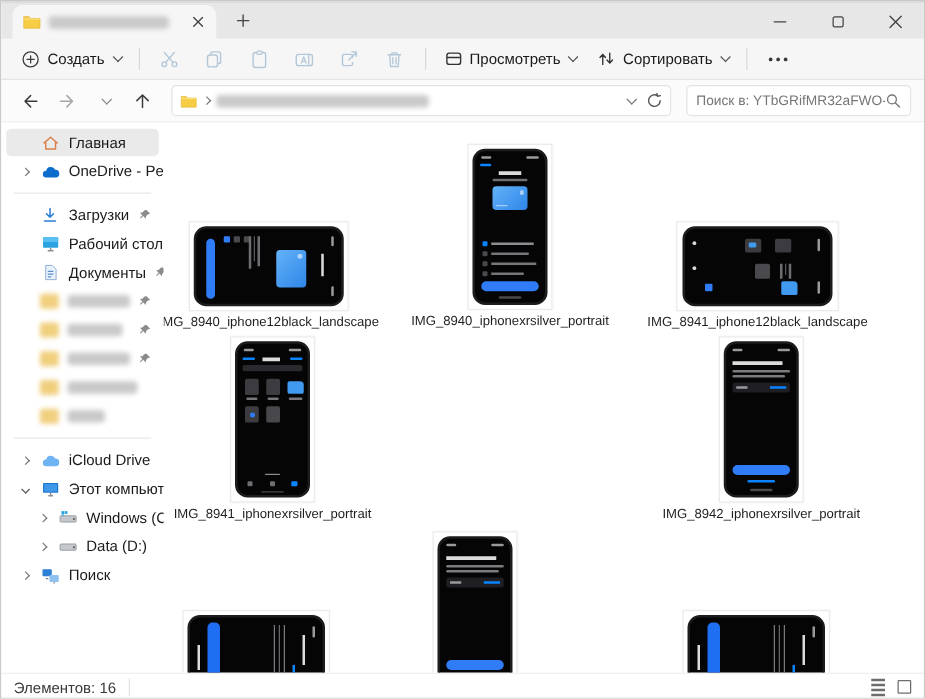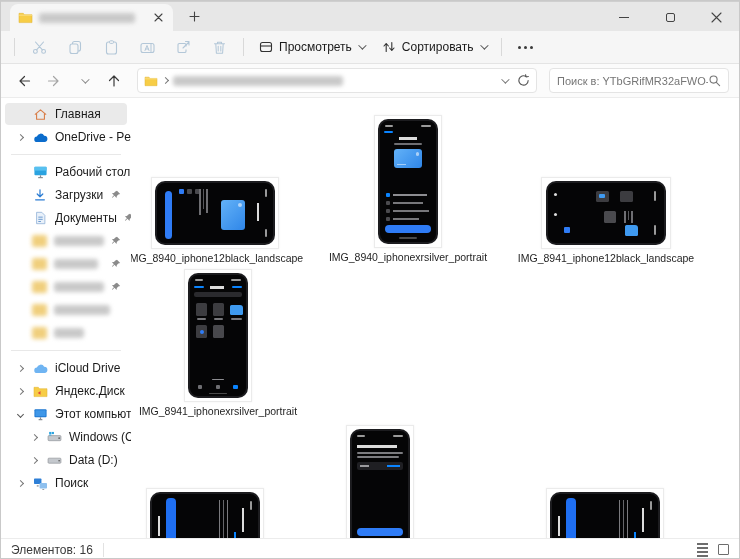--- a/index.html
+++ b/index.html
@@ -124,20 +124,28 @@
         </div>
       <div class="win-btn">
         <svg width="11" height="11" viewBox="0 0 11 11">
             <path d="M1 1l9 9M10 1l-9 9" stroke="#444" stroke-width="1.1" stroke-linecap="round"></path>
           </svg>
       </div>
     </div>
   </div>
 
   <div class="toolbar">
+    <div class="tb-btn">
+      <svg width="15" height="15" viewBox="0 0 16 16">
+          <circle cx="8" cy="8" r="6.4" fill="none" stroke="#3c3c3c" stroke-width="1.1"></circle>
+          <path d="M8 5v6M5 8h6" stroke="#3c3c3c" stroke-width="1.1" stroke-linecap="round"></path>
+        </svg>
+      <span>Создать</span>
+      <span class="chev"></span>
+    </div>
     <div class="tb-sep"></div>
     <div class="tb-icon-btn">
       <svg width="15" height="15" viewBox="0 0 15 15">
           <circle cx="3.4" cy="11.4" r="1.9" fill="none" stroke="#b3c7d8" stroke-width="1.1"></circle>
           <circle cx="11.6" cy="11.4" r="1.9" fill="none" stroke="#b3c7d8" stroke-width="1.1"></circle>
           <path d="M4.6 9.9L11.5 2M10.4 9.9L3.5 2" stroke="#b3c7d8" stroke-width="1.1" stroke-linecap="round"></path>
         </svg>
     </div>
     <div class="tb-icon-btn">
       <svg width="15" height="15" viewBox="0 0 15 15">
@@ -263,49 +271,49 @@
             </svg>
         </span>
         <span>OneDrive - Personal</span>
       </div>
 
       <div class="side-sep"></div>
 
       <div class="side-item">
         <span class="chev-cell"></span>
         <span class="icon16">
+          <svg width="14" height="14" viewBox="0 0 16 16">
+              <path d="M8 2v8M8 10L4.8 6.8M8 10l3.2-3.2M3 13.5h10" fill="none" stroke="#2b7cd3" stroke-width="1.4" stroke-linecap="round" stroke-linejoin="round"></path>
+            </svg>
+        </span>
+        <span>Загрузки</span>
+        <span class="pin">
+          <svg width="10" height="10" viewBox="0 0 12 12">
+              <path d="M7.2 1l3.8 3.8-2.2.5L7 7.1l-.4 2.4L4.2 7 1.8 9.4l-.7-.7L3.5 6.3 1.1 3.9l2.4-.4 1.8-1.8z" fill="#8b8b8b"></path>
+            </svg>
+        </span>
+      </div>
+
+      <div class="side-item">
+        <span class="chev-cell"></span>
+        <span class="icon16">
           <svg width="15" height="14" viewBox="0 0 16 15">
               <rect x="1.5" y="2" width="13" height="9" rx="1" fill="#2ba3e0"></rect>
               <rect x="1.5" y="2" width="13" height="4" fill="#57c0f0"></rect>
               <path d="M5.5 13.5h5" stroke="#8a8f94" stroke-width="1.3"></path>
               <path d="M8 11v2.5" stroke="#8a8f94" stroke-width="1.3"></path>
             </svg>
         </span>
         <span>Рабочий стол</span>
 
       </div>
 
       <div class="side-item">
         <span class="chev-cell"></span>
         <span class="icon16">
-          <svg width="14" height="14" viewBox="0 0 16 16">
-              <path d="M8 2v8M8 10L4.8 6.8M8 10l3.2-3.2M3 13.5h10" fill="none" stroke="#2b7cd3" stroke-width="1.4" stroke-linecap="round" stroke-linejoin="round"></path>
-            </svg>
-        </span>
-        <span>Загрузки</span>
-        <span class="pin">
-          <svg width="10" height="10" viewBox="0 0 12 12">
-              <path d="M7.2 1l3.8 3.8-2.2.5L7 7.1l-.4 2.4L4.2 7 1.8 9.4l-.7-.7L3.5 6.3 1.1 3.9l2.4-.4 1.8-1.8z" fill="#8b8b8b"></path>
-            </svg>
-        </span>
-      </div>
-
-      <div class="side-item">
-        <span class="chev-cell"></span>
-        <span class="icon16">
           <svg width="13" height="14" viewBox="0 0 14 16">
               <path d="M2.5 1.5h6l3.5 3.5v9.5h-9.5z" fill="#e9f1fa" stroke="#8fb0d6" stroke-width=".9"></path>
               <path d="M4.5 7h5M4.5 9.5h5M4.5 12h3" stroke="#5b8fc9" stroke-width="1"></path>
             </svg>
         </span>
         <span>Документы</span>
         <span class="pin">
           <svg width="10" height="10" viewBox="0 0 12 12">
               <path d="M7.2 1l3.8 3.8-2.2.5L7 7.1l-.4 2.4L4.2 7 1.8 9.4l-.7-.7L3.5 6.3 1.1 3.9l2.4-.4 1.8-1.8z" fill="#8b8b8b"></path>
             </svg>
@@ -365,32 +373,20 @@
           </span>
         <span class="icon16">
           <svg width="15" height="11" viewBox="0 0 16 12">
               <path d="M4.3 11a3 3 0 0 1-.2-6A4.2 4.2 0 0 1 12 4.2 2.9 2.9 0 0 1 12.3 11z" fill="#6fb4f2"></path>
             </svg>
         </span>
         <span>iCloud Drive</span>
       </div>
 
 
-      <div class="side-item">
-        <span class="chev-cell">
-            <span class="chev-r"></span>
-          </span>
-        <span class="icon16">
-          <svg width="15" height="13" viewBox="0 0 16 14">
-              <path d="M1 2.5h4.6L7 4h8v8.5H1z" fill="#f7cd46" stroke="#e2b637" stroke-width=".6"></path>
-              <path d="M5 8.5l3-2v4z" fill="#e04a3f"></path>
-            </svg>
-        </span>
-        <span>Яндекс.Диск</span>
-      </div>
 
       <div class="side-item">
         <span class="chev-cell">
             <span class="chev-dn"></span>
           </span>
         <span class="icon16">
           <svg width="15" height="14" viewBox="0 0 16 15">
               <rect x="1.5" y="2.5" width="13" height="8.5" rx="1" fill="#1b75d0"></rect>
               <rect x="2.5" y="3.5" width="11" height="6.5" fill="#3f97e8"></rect>
               <path d="M6 13.5h4M8 11v2.5" stroke="#8a8f94" stroke-width="1.3"></path>
@@ -555,20 +551,39 @@
             <div class="d" style="left:8px; bottom:7px; width:4px; height:4px; background:#6e6e72; border-radius:1px;"></div>
             <div class="d" style="left:26px; bottom:7px; width:4px; height:4px; background:#6e6e72; border-radius:1px;"></div>
             <div class="d" style="right:8px; bottom:7px; width:5px; height:4px; background:#0a84ff; border-radius:1px;"></div>
             <div class="d homebar" style="left:19px; bottom:2px; width:18px; height:1.5px;"></div>
           </div>
         </div>
         <div class="tile-label">IMG_8941_iphonexrsilver_portrait</div>
       </div>
 
 
+      <div class="tile" style="left:383px; top:171px;">
+        <div class="thumb port">
+          <div class="phone p">
+            <div class="d bar" style="left:5px; top:4px; width:8px; height:2px; background:#9a9a9a;"></div>
+            <div class="d bar" style="right:5px; top:4px; width:10px; height:2px; background:#9a9a9a;"></div>
+            <div class="d whitebar" style="left:5px; top:14px; width:40px; height:2.5px;"></div>
+            <div class="d bar" style="left:5px; top:21px; width:46px; height:1.5px; background:#7c7c80;"></div>
+            <div class="d bar" style="left:5px; top:25px; width:42px; height:1.5px; background:#7c7c80;"></div>
+            <div class="d" style="left:5px; top:31px; width:46px; height:8px; background:#1f1f23; border-radius:2px;">
+              <span class="d" style="left:3px; top:3px; width:9px; height:2px; background:#9a9a9e;"></span>
+              <span class="d" style="right:3px; top:3px; width:13px; height:2px; background:#0a84ff;"></span>
+            </div>
+            <div class="d bluebtn" style="left:5px; bottom:16px; width:46px; height:8px;"></div>
+            <div class="d" style="left:17px; bottom:10px; width:22px; height:2px; background:#0a84ff; border-radius:1px;"></div>
+            <div class="d homebar" style="left:19px; bottom:3px; width:18px; height:2px;"></div>
+          </div>
+        </div>
+        <div class="tile-label">IMG_8942_iphonexrsilver_portrait</div>
+      </div>
 
       <div class="tile" style="left:-21px; top:390px;">
         <div class="thumb land small">
           <div class="phone l" style="width:110px;">
             <div class="d whitebar" style="left:6px; top:22px; width:2px; height:20px;"></div>
             <div class="d" style="left:14px; top:4px; width:10px; height:56px; background:#1f6ff2; border-radius:4px;"></div>
             <div class="d" style="right:30px; top:6px; display:flex; gap:2.5px;">
               <span style="width:1.5px;height:50px;background:#7a7a7e;"></span>
               <span style="width:1.5px;height:44px;background:#66666a;"></span>
               <span style="width:1.5px;height:48px;background:#7a7a7e;"></span>

